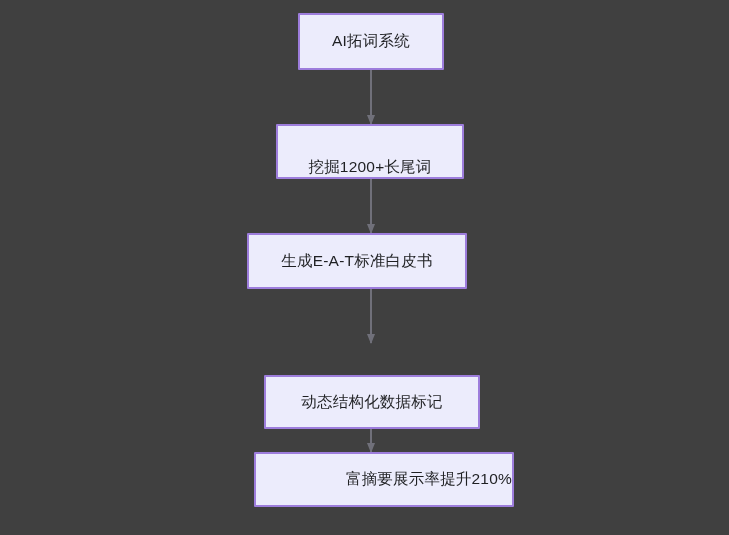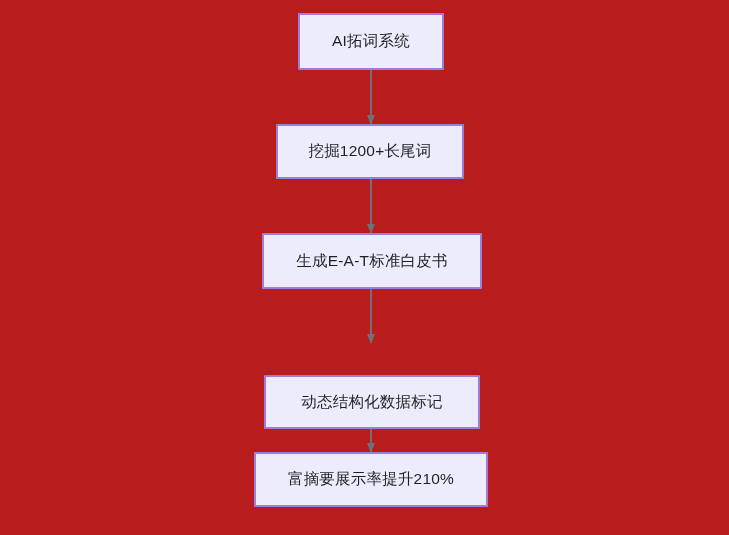--- a/index.html
+++ b/index.html
@@ -11,21 +11,21 @@
     width: 729px;
     height: 535px;
     background: #f8f8f8;
     font-family: "Liberation Sans", "DejaVu Sans", sans-serif;
     overflow: hidden;
   }
   #flowchart-canvas {
     position: relative;
     width: 729px;
     height: 535px;
-    background: #b91c1c;
+    background: #404040;
   }
   svg.connector-layer {
     position: absolute;
     left: 0;
     top: 0;
     width: 729px;
     height: 535px;
     pointer-events: none;
   }
   .node {
@@ -42,24 +42,24 @@
   .node-label {
     color: #1f2023;
     font-size: 15.5px;
     line-height: 1.2;
     letter-spacing: 0.2px;
     white-space: nowrap;
     font-family: "Liberation Sans", "DejaVu Sans", sans-serif;
   }
   
   #node-0 { left: 298px; top: 13px;  width: 146px; height: 57px; }
-  #node-1 { left: 276px; top: 124px; width: 188px; height: 55px; }
-  #node-2 { left: 262px; top: 233px; width: 220px; height: 56px; }
+  #node-1 { left: 276px; top: 124px; width: 188px; height: 55px; align-items: flex-end; }
+  #node-2 { left: 247px; top: 233px; width: 220px; height: 56px; }
   #node-3 { left: 264px; top: 343px; width: 216px; height: 54px; margin-top: 32px; }
-  #node-4 { left: 254px; top: 452px; width: 234px; height: 55px; }
+  #node-4 { left: 254px; top: 452px; width: 260px; height: 55px; justify-content: flex-end; }
 </style>
 </head>
 <body>
 
 <div id="flowchart-canvas">
 
   <svg class="connector-layer" viewBox="0 0 729 535" xmlns="http://www.w3.org/2000/svg">
     <defs>
       <marker id="arrowhead" markerWidth="10" markerHeight="8" refX="9" refY="4" orient="auto" markerUnits="userSpaceOnUse">
         <path d="M0,0 L10,4 L0,8 Z" fill="#70707a"></path>

